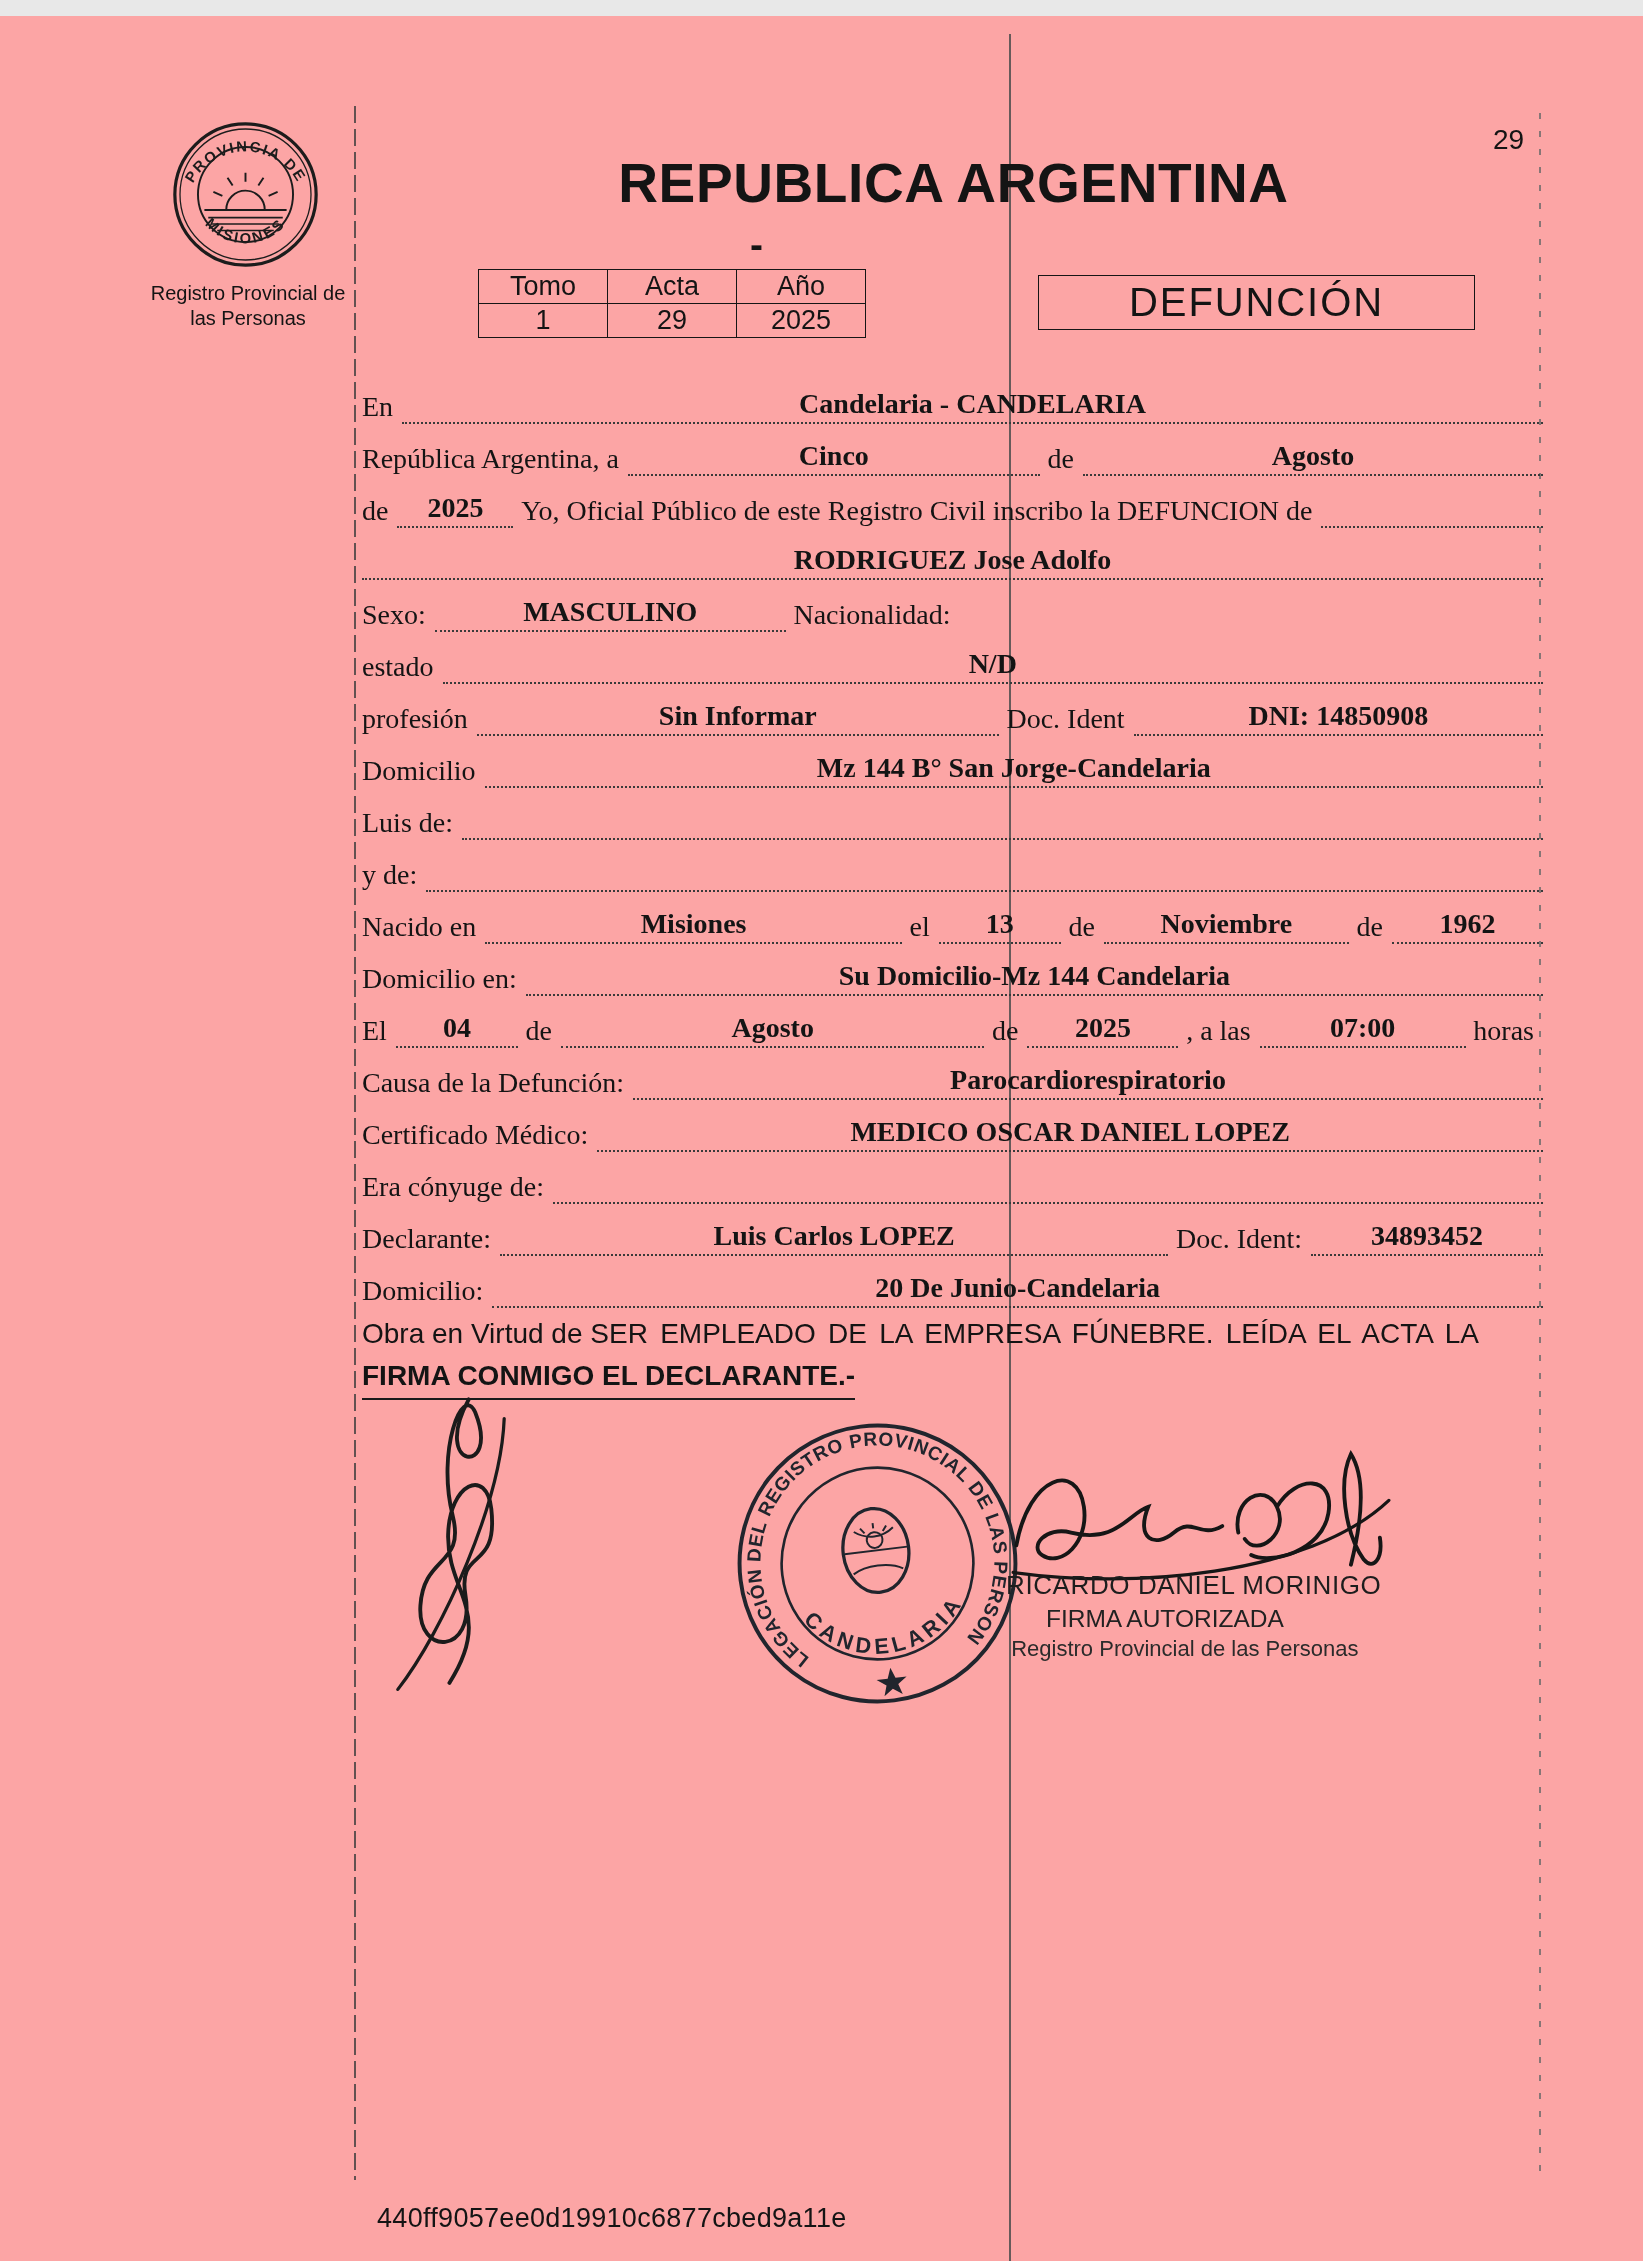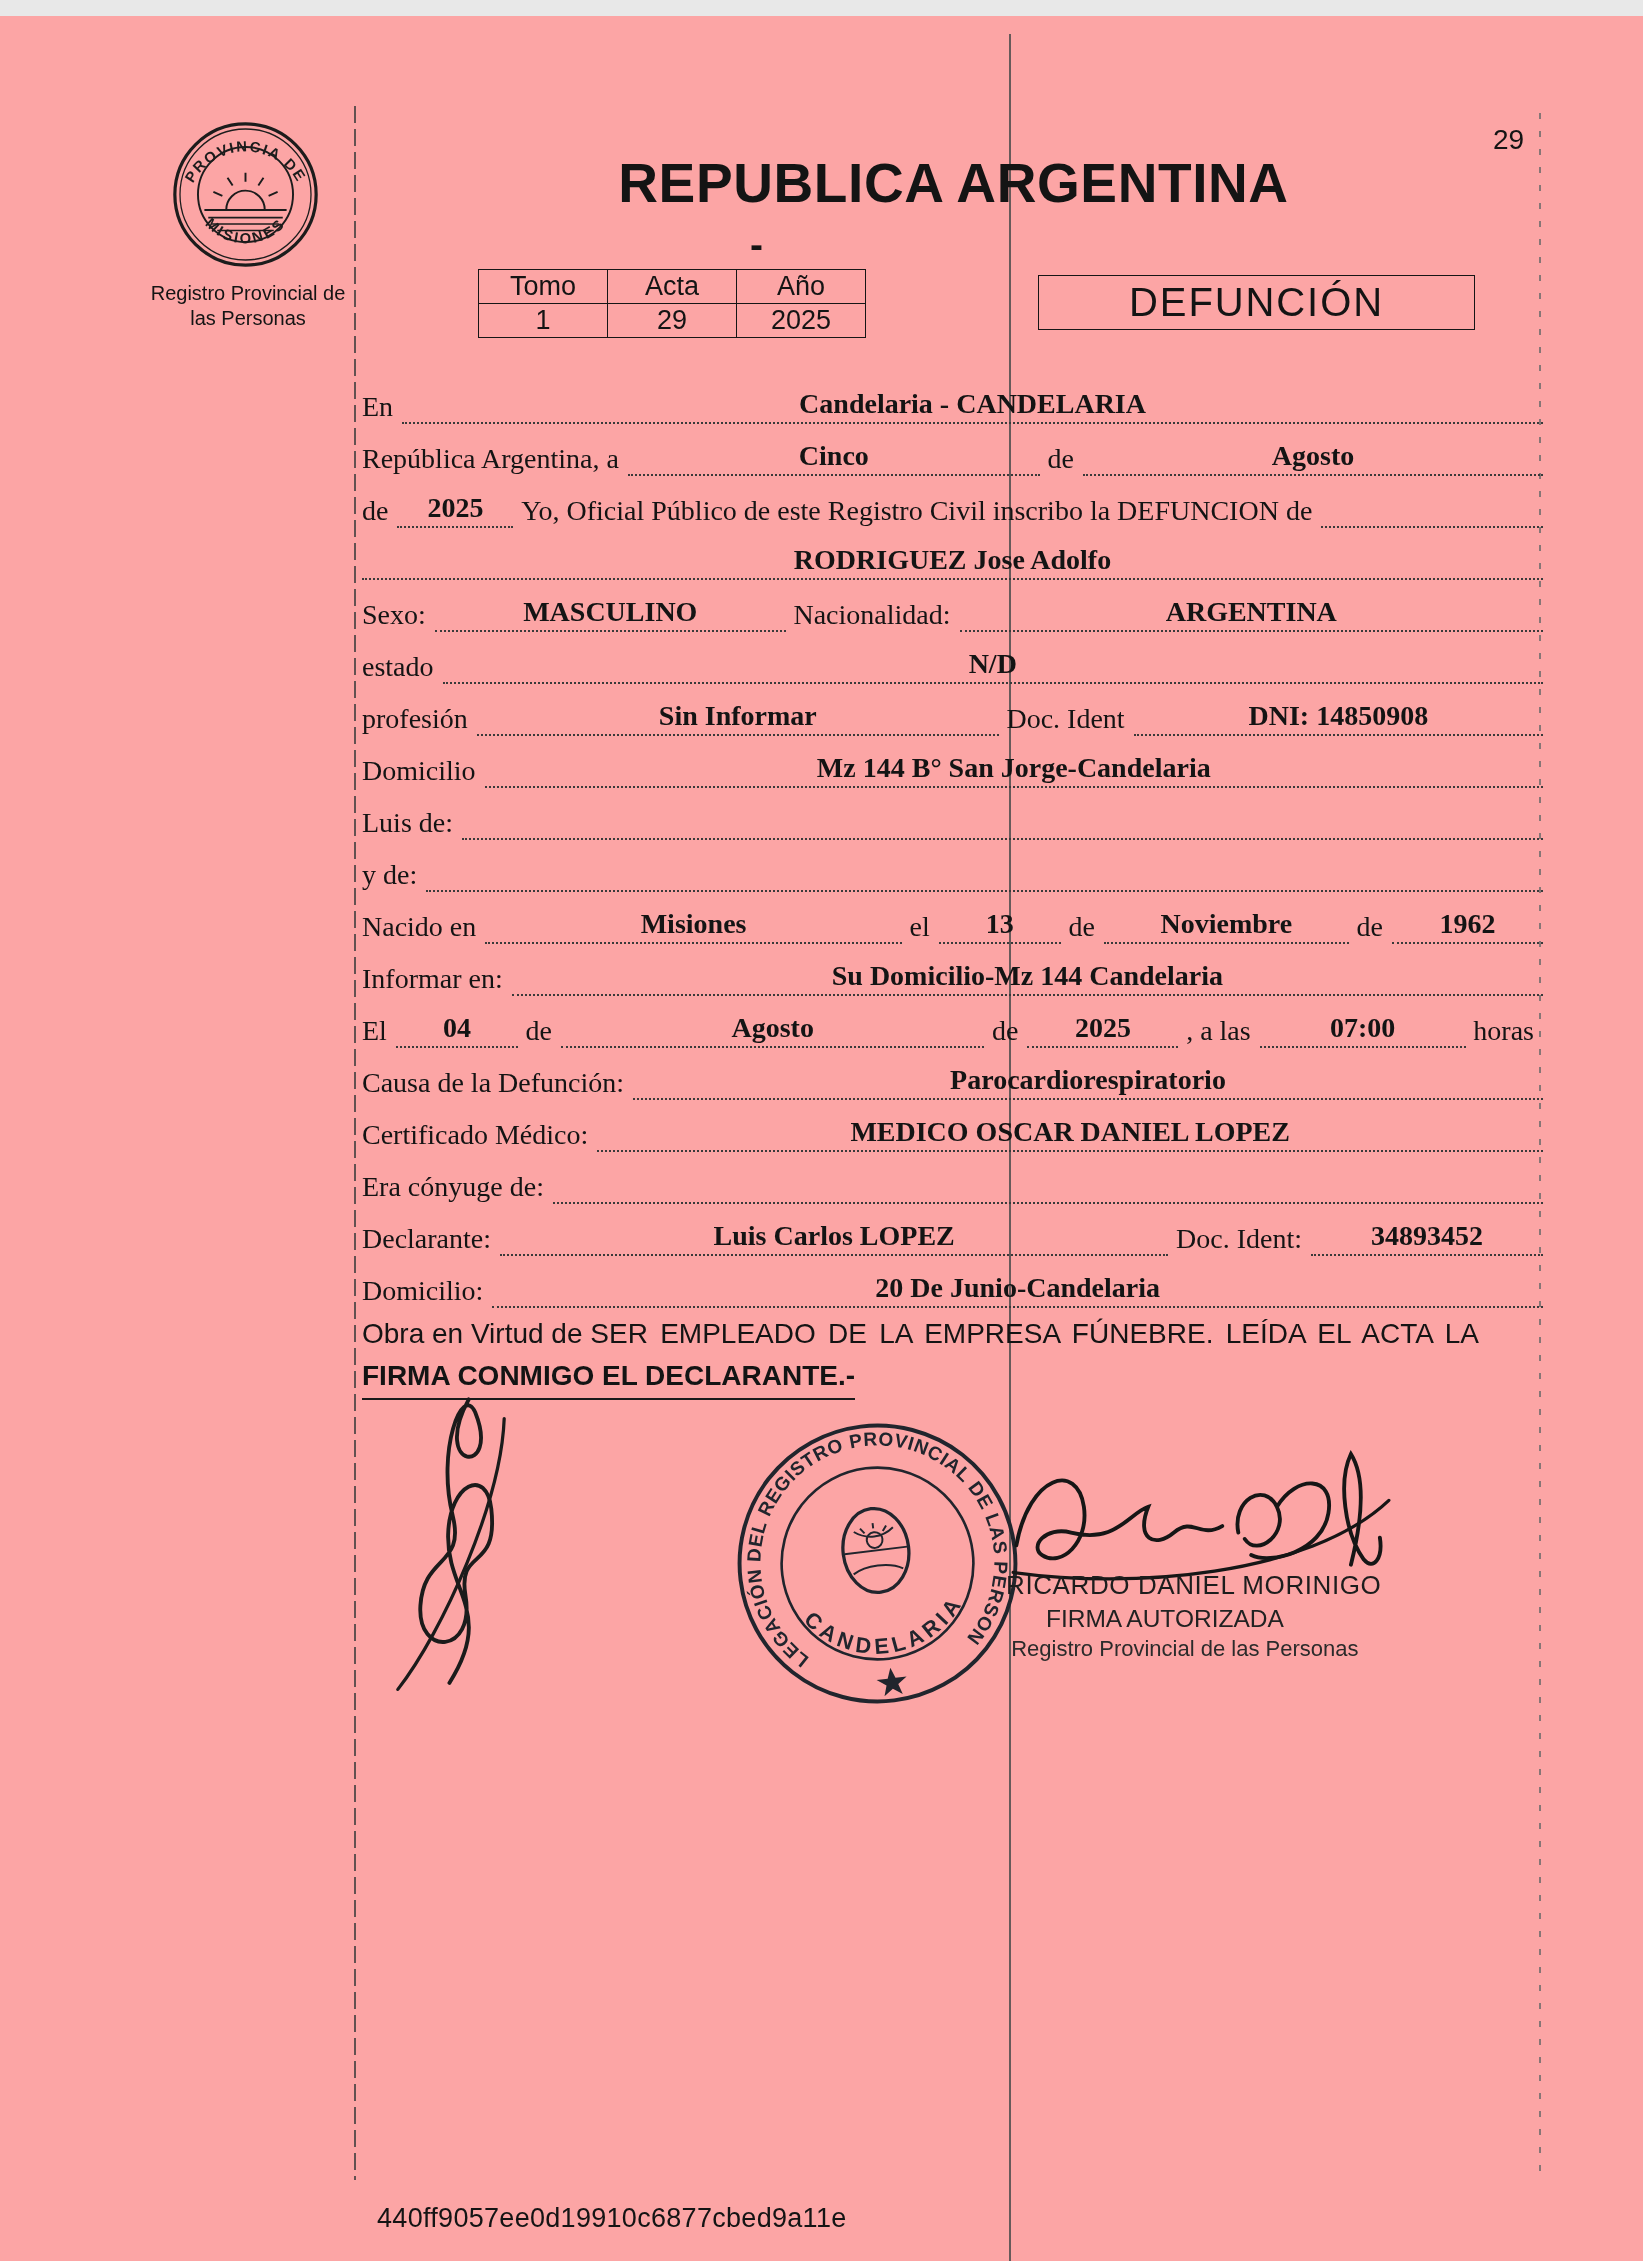--- a/index.html
+++ b/index.html
@@ -150,23 +150,20 @@
           <span class="val">RODRIGUEZ Jose Adolfo</span>
         </span>
     </div>
 
     <div class="row">
       <span class="lbl">Sexo:</span>
       <span class="field fw545">
           <span class="val">MASCULINO</span>
         </span>
       <span class="lbl">Nacionalidad:</span>
-      <span class="field f1">
-          <span class="val">ARGENTINA</span>
-        </span>
     </div>
 
     <div class="row">
       <span class="lbl">estado</span>
       <span class="field f1">
           <span class="val">N/D</span>
         </span>
     </div>
 
     <div class="row">
@@ -214,21 +211,21 @@
       <span class="field fw380">
           <span class="val">Noviembre</span>
         </span>
       <span class="lbl">de</span>
       <span class="field fw235">
           <span class="val">1962</span>
         </span>
     </div>
 
     <div class="row">
-      <span class="lbl">Informar en:</span>
+      <span class="lbl">Domicilio en:</span>
       <span class="field f1">
           <span class="val">Su Domicilio-Mz 144 Candelaria</span>
         </span>
     </div>
 
     <div class="row">
       <span class="lbl">El</span>
       <span class="field fw190">
           <span class="val">04</span>
         </span>

